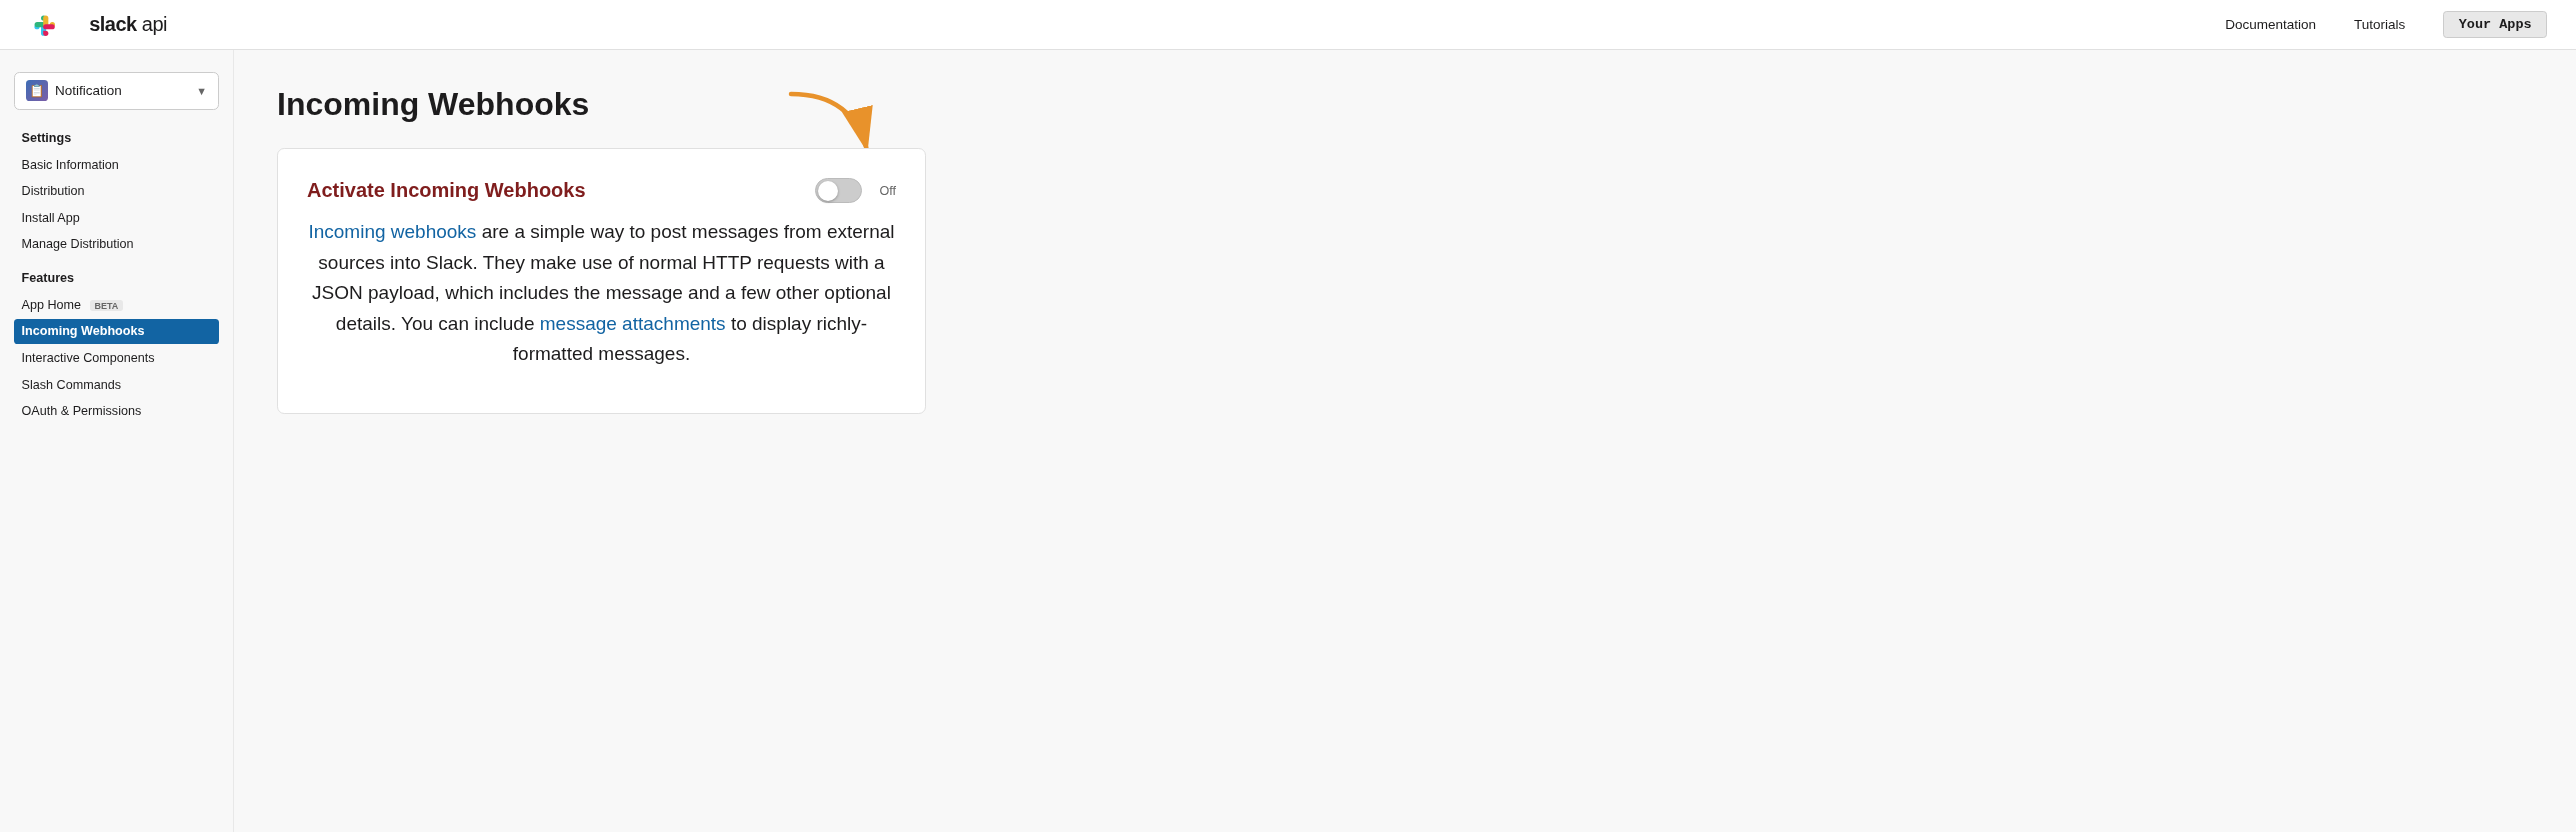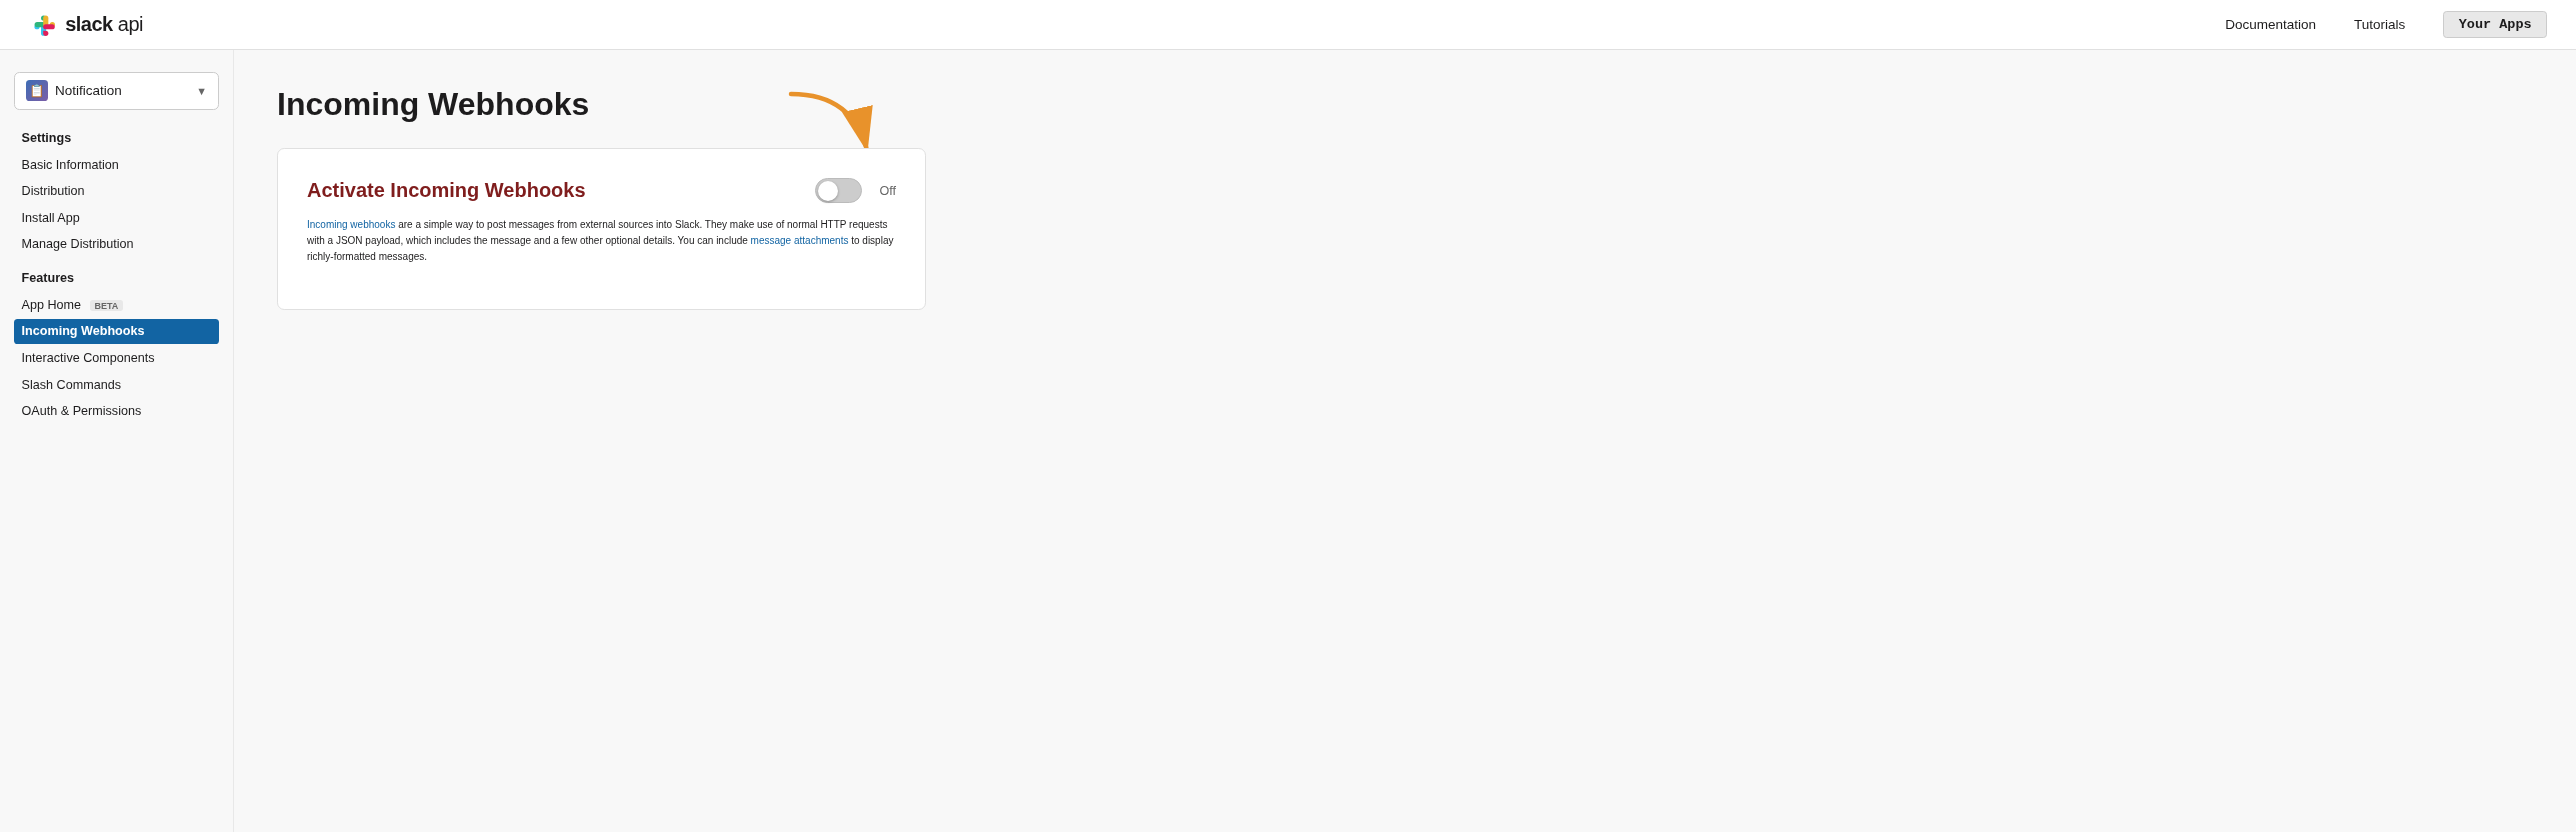--- a/index.html
+++ b/index.html
@@ -41,20 +41,21 @@
     .slack-logo-svg {
       width: 29px;
       height: 29px;
     }
 
     .logo-text {
       font-size: 20px;
       font-weight: 400;
       color: #1d1c1d;
       letter-spacing: -0.5px;
+      margin-left: 24px;
     }
 
     .logo-text strong {
       font-weight: 700;
     }
 
     .header-nav {
       display: flex;
       align-items: center;
       gap: 38px;
@@ -238,23 +239,24 @@
       box-shadow: 0 0.9px 2.7px rgba(0,0,0,0.3);
     }
 
     .toggle-label {
       font-size: 12.6px;
       color: #666;
       font-weight: 500;
     }
 
     .card-body {
-      font-size: 10px;
+      font-size: 19px;
       color: #1d1c1d;
       line-height: 1.6;
+      text-align: center;
     }
 
     .card-body p {
       margin-bottom: 14.4px;
     }
 
     .card-body a {
       color: #1264a3;
       text-decoration: none;
     }

